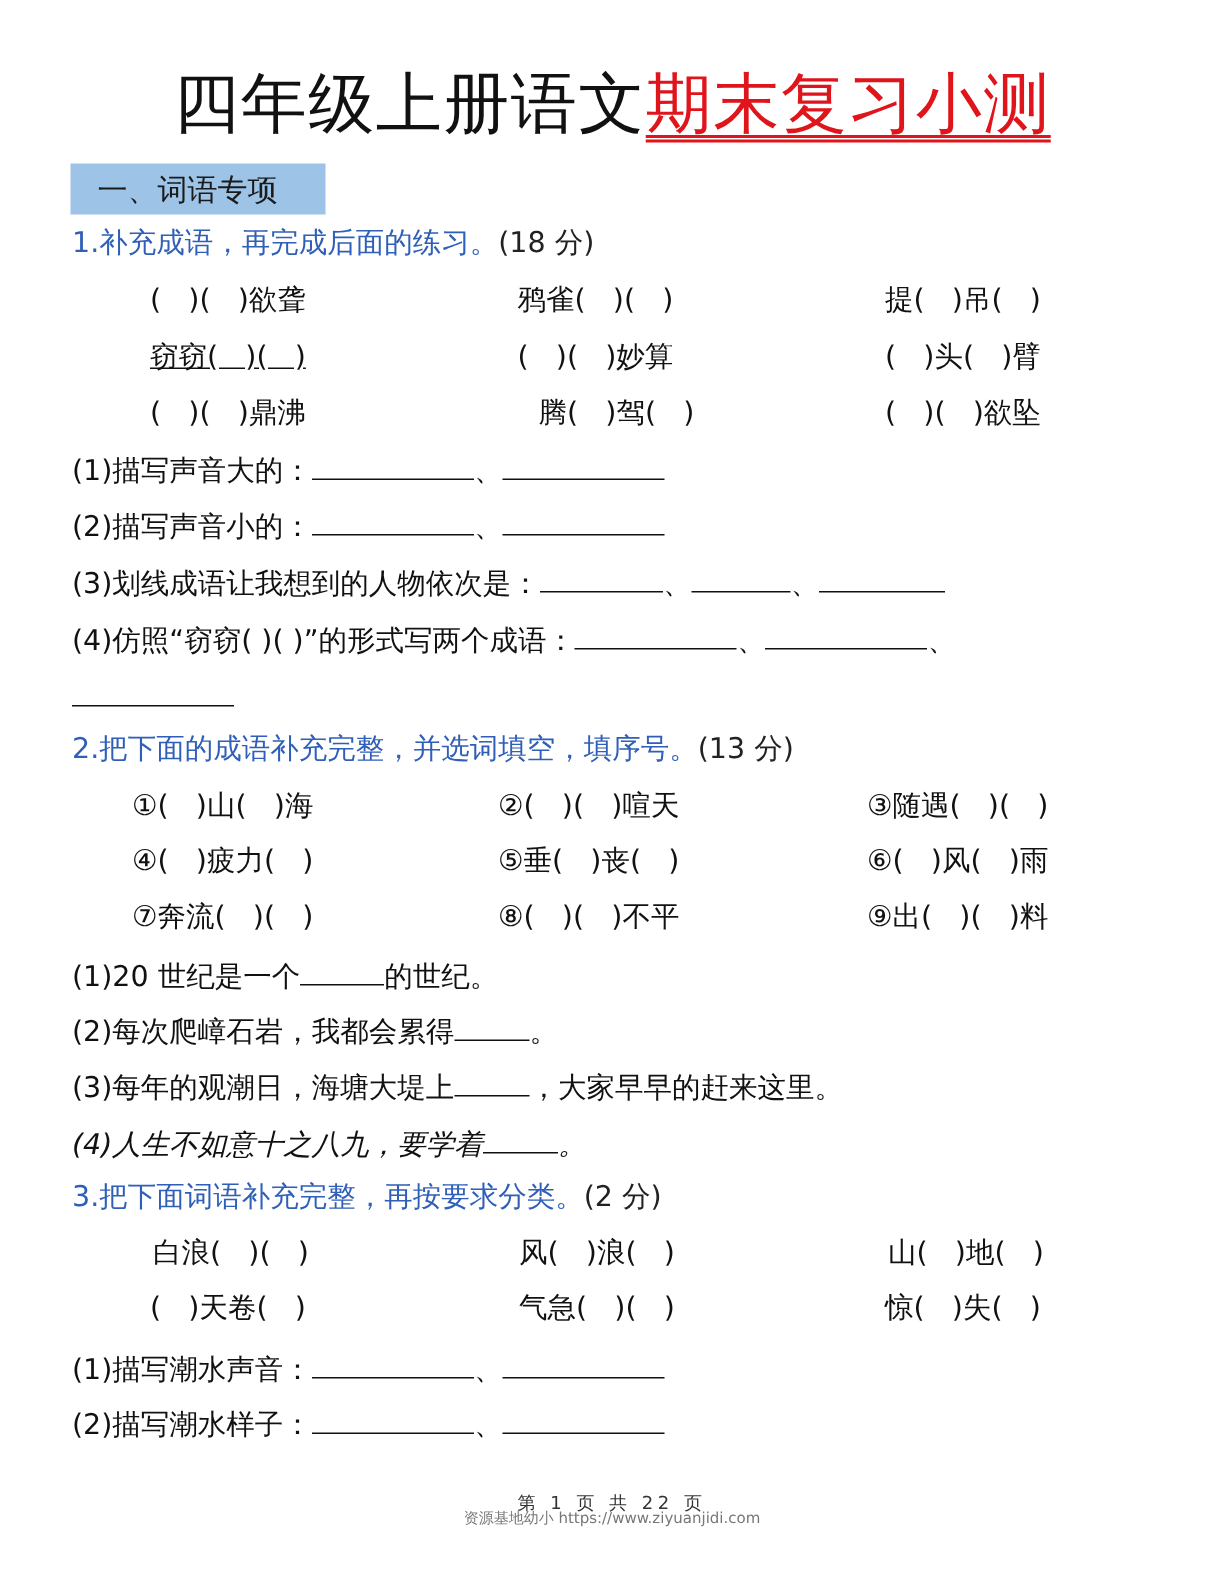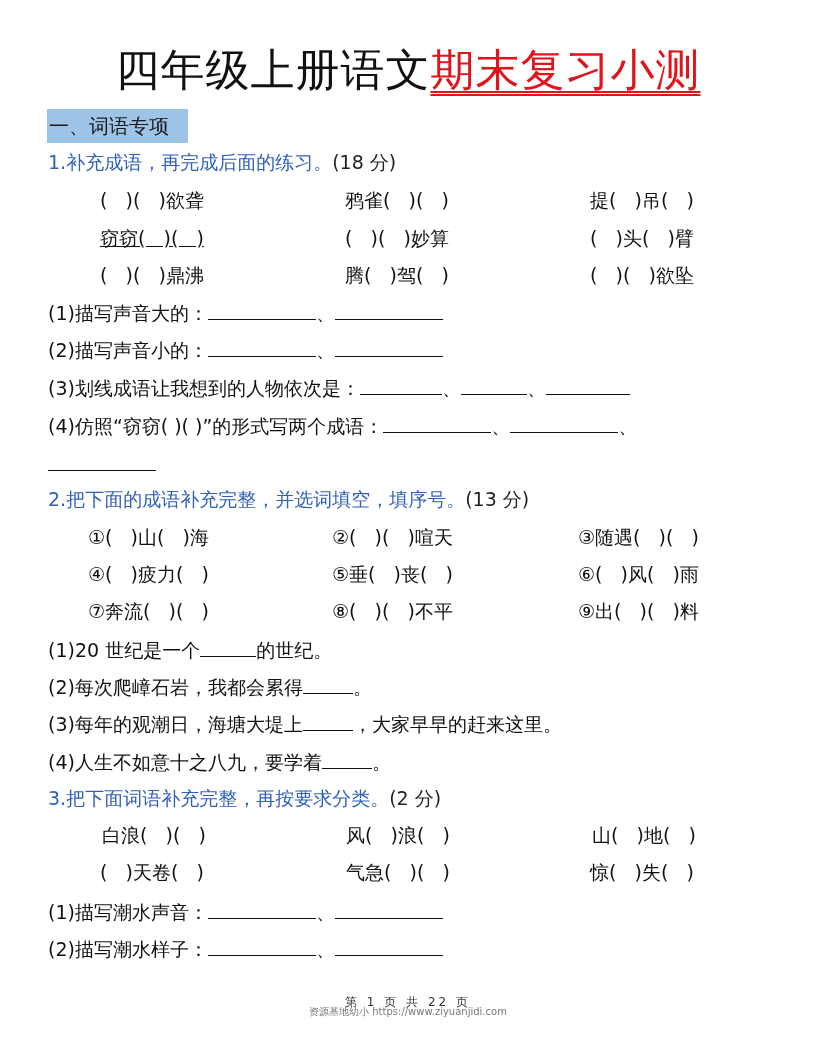--- a/index.html
+++ b/index.html
@@ -15,22 +15,22 @@
     }
     .title-black { color: #111111; }
     .title-red {
       color: #e0141b;
       text-decoration: underline double #e0141b;
       text-underline-offset: 6px;
       text-decoration-thickness: 2px;
       text-align: right;
     }
     .section-head {
-      position: absolute; left: 47px; top: 109px; height: 34px; width: 141px;
-      background: #9dc3e6; font-size: 20px; line-height: 34px; padding-left: 2px;
+      position: absolute; left: 47px; top: 109px; height: 34px; width: 170px;
+      background: #9dc3e6; font-size: 20px; line-height: 34px; padding-left: 18px;
       box-sizing: border-box; white-space: nowrap; color: #1a1a1a;
     }
     .line {
       position: absolute; left: 48px; font-size: 19px; line-height: 26px; white-space: nowrap;
     }
     .q-title { color: #2f5fb8; }
     .q-title .pts { color: #222222; }
     .grid-row { position: absolute; left: 0; width: 816px; height: 30px; font-size: 19px; line-height: 26px; }
     .cell { position: absolute; white-space: pre; }
     .blank { display: inline-block; border-bottom: 1.5px solid #111; height: 20px; vertical-align: baseline; }
@@ -58,21 +58,21 @@
   <span class="cell" style="left:345px;">鸦雀(   )(   )</span>
   <span class="cell" style="left:590px;">提(   )吊(   )</span>
 </div>
 <div class="grid-row" style="top:225px;">
   <span class="cell" style="left:100px;text-decoration:underline;">窃窃(   )(   )</span>
   <span class="cell" style="left:345px;">(   )(   )妙算</span>
   <span class="cell" style="left:590px;">(   )头(   )臂</span>
 </div>
 <div class="grid-row" style="top:262px;">
   <span class="cell" style="left:100px;">(   )(   )鼎沸</span>
-  <span class="cell" style="left:345px;text-align:center;">腾(   )驾(   )</span>
+  <span class="cell" style="left:359px;text-align:center;">腾(   )驾(   )</span>
   <span class="cell" style="left:590px;">(   )(   )欲坠</span>
 </div>
 
 <div class="line" style="top:299px;">
   <span>(1)描写声音大的：</span><span class="blank" style="width:108px;"></span><span>、</span><span class="blank" style="width:108px;"></span>
 </div>
 <div class="line" style="top:336px;text-align:center;">
   <span>(2)描写声音小的：</span><span class="blank" style="width:108px;"></span><span>、</span><span class="blank" style="width:108px;"></span>
 </div>
 <div class="line" style="top:374px;">
@@ -107,21 +107,21 @@
 
 <div class="line" style="top:636px;">
   <span>(1)20 世纪是一个</span><span class="blank" style="width:56px;"></span><span>的世纪。</span>
 </div>
 <div class="line" style="top:673px;">
   <span>(2)每次爬嶂石岩，我都会累得</span><span class="blank" style="width:50px;"></span><span>。</span>
 </div>
 <div class="line" style="top:710px;">
   <span>(3)每年的观潮日，海塘大堤上</span><span class="blank" style="width:50px;"></span><span>，大家早早的赶来这里。</span>
 </div>
-<div class="line" style="top:748px;">
+<div class="line" style="top:748px;font-style:italic;">
   <span>(4)人生不如意十之八九，要学着</span><span class="blank" style="width:50px;"></span><span>。</span>
 </div>
 
 <div class="line q-title" style="top:785px;">
   <span>3.把下面词语补充完整，再按要求分类。</span><span class="pts">(2 分)</span>
 </div>
 
 <div class="grid-row" style="top:822px;">
   <span class="cell" style="left:102px;">白浪(   )(   )</span>
   <span class="cell" style="left:346px;">风(   )浪(   )</span>

